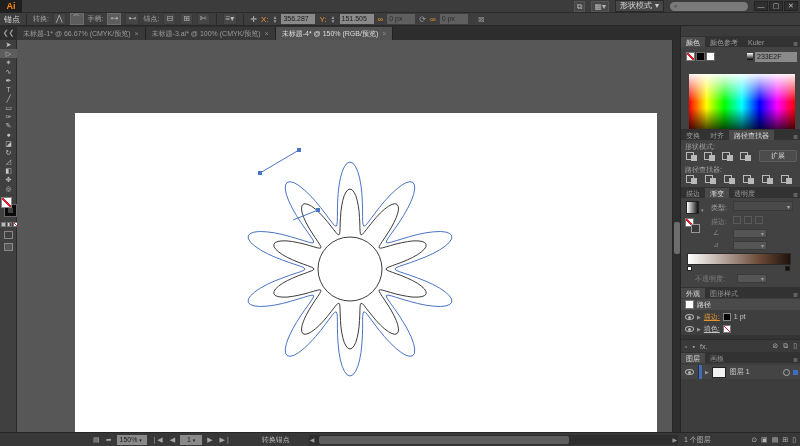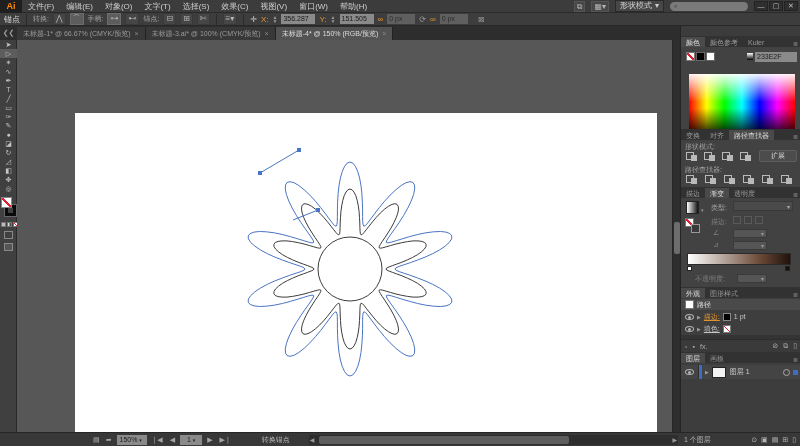--- a/index.html
+++ b/index.html
@@ -89,32 +89,20 @@
   .tri{font-size:5px;color:#999;}
   #layers-bottom{position:absolute;left:680px;top:432px;width:120px;height:14px;background:#383838;border-top:1px solid #262626;display:flex;align-items:center;font-size:7px;color:#b5b5b5;padding:0 4px;gap:5px;}
 </style>
 </head>
 <body>
 
 <div id="stage">
 
   <div id="menubar" class="abs">
     <div id="ai-logo">Ai</div>
-    <div style="display:flex;">
-
-    <span class="menu-item">文件(F)</span>
-        <span class="menu-item">编辑(E)</span>
-        <span class="menu-item">对象(O)</span>
-        <span class="menu-item">文字(T)</span>
-        <span class="menu-item">选择(S)</span>
-        <span class="menu-item">效果(C)</span>
-        <span class="menu-item">视图(V)</span>
-        <span class="menu-item">窗口(W)</span>
-        <span class="menu-item">帮助(H)</span>
-      </div>
     <div id="menubar-right">
       <span class="mb-ico">⧉</span>
       <span class="mb-ico">▦▾</span>
       <span id="workspace-btn">
         <span>形状模式</span>
         <span>▾</span>
       </span>
       <span id="search-box">
         <span>⌕</span>
       </span>

